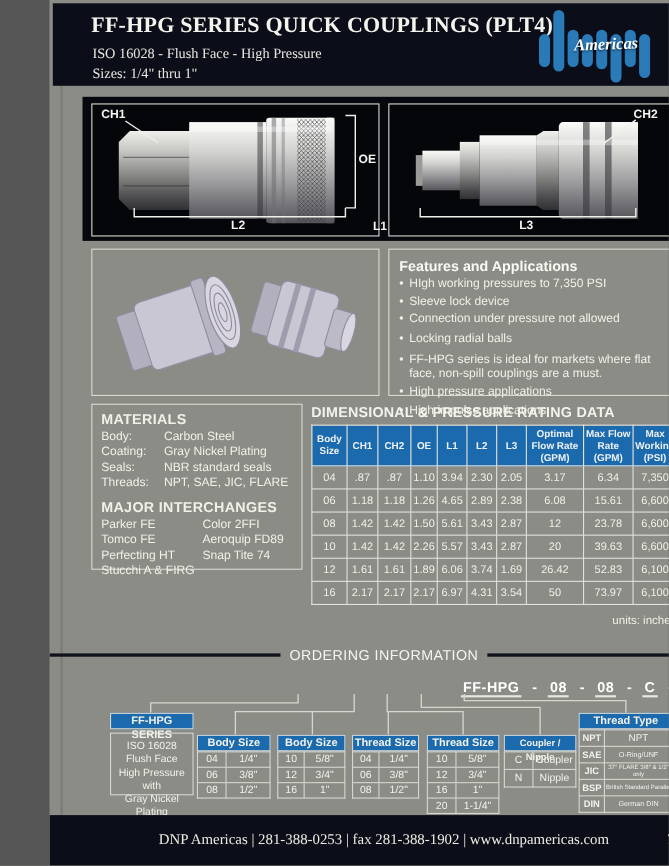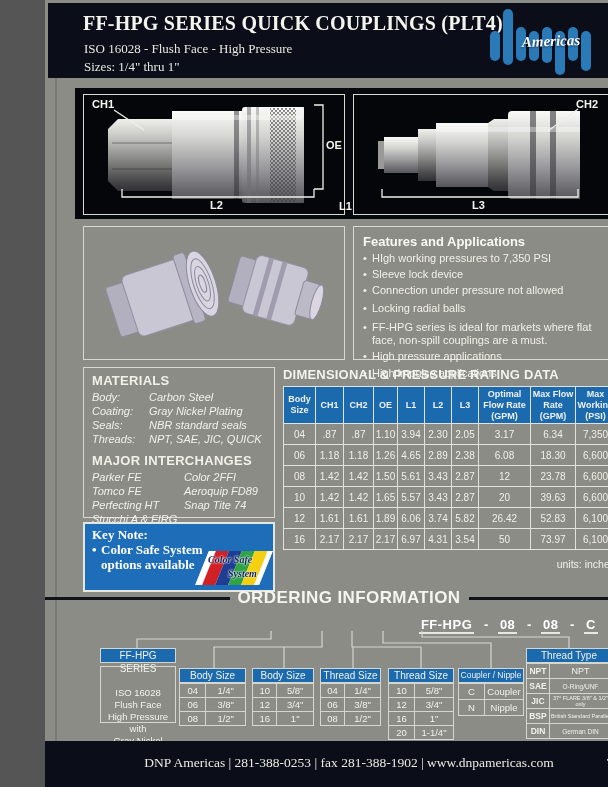--- a/index.html
+++ b/index.html
@@ -30,21 +30,21 @@
   ul.features { list-style:none; font-size:11px; margin-top:3px; }
   ul.features li { position:relative; padding-left:9px; margin-top:3px; line-height:1.22; }
   ul.features li::before { content:"•"; position:absolute; left:0; }
   ul.features li:nth-child(3) { margin-top:2px; }
   ul.features li:nth-child(4),ul.features li:nth-child(5) { margin-top:5px; }
 
   
   .materials-panel { position:absolute; left:38px; top:367px; width:192px; height:151px; border:1px solid #d9d9d2; padding:5px 8px; color:#f1f1ea; }
   .mat-title { font-size:13px; font-weight:bold; letter-spacing:.3px; }
   table.kv { border-collapse:collapse; width:100%; font-size:11px; margin-top:2px; }
-  table.kv td { padding:1px 0; vertical-align:top;font-style:italic; }
+  table.kv td { padding:1px 0; vertical-align:top; }
   table.kv td:first-child { width:57px; }
   .mi-title { margin-top:7px; }
   table.mi td:first-child { width:92px; }
 
   
   .keynote { position:absolute; left:38px; top:522px; width:192px; height:70px; background:var(--keynote-blue,#1e6db8); border:2px solid #e6e6e0; color:#fff; font-family:"Liberation Serif",serif; font-weight:bold; padding:3px 7px; }
   .kn-title { font-size:13px; }
   .kn-item { font-size:13px; line-height:1.12; width:130px; position:relative; padding-left:9px; }
   .kn-item::before { content:"•"; position:absolute; left:0; }
   .cs-logo { position:absolute; right:7px; bottom:5px; width:64px; height:34px; }
@@ -57,31 +57,31 @@
   
   .dims-title { position:absolute; left:238px; top:367px; font-size:13px; font-weight:bold; color:#f3f3ed; letter-spacing:.2px;text-align:center; }
   table.dims { position:absolute; left:238px; top:386px; width:332px; table-layout:fixed; border-collapse:collapse; }
   table.dims th { background:var(--accent-blue,#1b6aad); color:#eef2f6; font-size:9px; font-weight:bold; border:1px solid #e2e2dc; padding:2px 0; line-height:1.2; height:34px; }
   table.dims td { font-size:10px; color:#f0f0e9; text-align:center; border:1px solid #e2e2dc; height:21px; }
   .units { position:absolute; left:238px; top:558px; width:332px; text-align:right; font-size:10.5px; color:#f0f0e9; }
 
   
   .ord-divider { position:absolute; left:0; top:588px; width:608px; display:flex; align-items:center; gap:8px; }
   .ord-divider .line { flex:1; height:3px; background:#10131c; }
-  .ord-title { font-size:17px; font-weight:bold; color:#f5f5ef; letter-spacing:.4px; }
+  .ord-title { font-size:13px; font-weight:normal; color:#f5f5ef; letter-spacing:.4px; }
   .ord-sub { position:absolute; left:0; top:603px; width:608px; text-align:center; font-size:11px; color:#e9e9e2; letter-spacing:.4px; }
   .partnum { position:absolute; left:0; top:617px; width:608px; text-align:right; font-size:13px; font-weight:bold; color:#fff; }
   .partnum .seg { border-bottom:2px solid #e8e8e2; padding:0 2px; letter-spacing:.5px; }
   .partnum .sep { margin:0 6px; }
   .connectors { position:absolute; left:0; top:0; width:608px; height:787px; pointer-events:none; }
 
-  .obox-header { background:var(--accent-blue,#1b6aad); border:1px solid #d6d6d0; font-size:10px; font-weight:normal; text-align:center; height:15px; line-height:13px; color:#f2f2ec; }
+  .obox-header { background:var(--accent-blue,#1b6aad); border:1px solid #d6d6d0; font-size:10px; font-weight:bold; text-align:center; height:15px; line-height:13px; color:#f2f2ec; }
   .obox { position:absolute; color:#f2f2ec; }
   .series-box { left:55px; top:648px; width:76px; }
-  .series-body { margin-top:3px; border:1px solid #d6d6d0; height:57px; font-size:9.5px; line-height:12px; text-align:center; padding-top:20px; }
+  .series-body { margin-top:3px; border:1px solid #d6d6d0; height:57px; font-size:9.5px; line-height:12px; text-align:center; padding-top:6px; }
   .minitable table { width:100%; border-collapse:collapse; }
   .minitable td { border:1px solid #d6d6d0; font-size:9.5px; text-align:center; height:14px; padding:0; color:#f2f2ec; }
   .minitable td:first-child { width:40%; }
   .bodyA { left:134px; top:668px; width:67px; }
   .bodyB { left:207px; top:668px; width:62px; }
   .threadA { left:275px; top:668px; width:61px; }
   .threadB { left:343px; top:668px; width:66px; }
   .couplerT { left:413px; top:668px; width:66px; }
   .couplerT .obox-header { font-size:8.5px; }
   .couplerT td { height:16px; }
@@ -240,21 +240,21 @@
           <tr>
             <td>Coating:</td>
             <td>Gray Nickel Plating</td>
           </tr>
           <tr>
             <td>Seals:</td>
             <td>NBR standard seals</td>
           </tr>
           <tr>
             <td>Threads:</td>
-            <td>NPT, SAE, JIC, QUICK</td>
+            <td>NPT, SAE, JIC, FLARE</td>
           </tr>
         </tbody>
       </table>
     <div class="mat-title mi-title">MAJOR INTERCHANGES</div>
     <table class="kv mi">
         <tbody>
           <tr>
             <td>Parker FE</td>
             <td>Color 2FFI</td>
           </tr>
@@ -267,38 +267,20 @@
             <td>Snap Tite 74</td>
           </tr>
           <tr>
             <td>Stucchi A &amp; FIRG</td>
             <td></td>
           </tr>
         </tbody>
       </table>
   </div>
 
-  <div class="keynote">
-    <div class="kn-title">Key Note:</div>
-    <div class="kn-item">Color Safe System options available</div>
-    <div class="cs-logo">
-      <div class="cs-bg">
-        <div style="width:7px;background:#fff"></div>
-        <div style="width: 13px; background: rgb(210, 32, 39);"></div>
-        <div style="width: 13px; background: rgb(31, 62, 147);"></div>
-        <div style="width: 13px; background: rgb(49, 163, 71);"></div>
-        <div style="width: 13px; background: rgb(245, 208, 16);"></div>
-        <div style="flex:1;background:#fff"></div>
-      </div>
-      <div class="cs-text">
-        <span class="cs-line1">Color Safe</span>
-        <span class="cs-line2">System</span>
-      </div>
-    </div>
-  </div>
 
   <div class="dims-title">DIMENSIONAL &amp; PRESSURE RATING DATA</div>
   <table class="dims">
     <colgroup>
       <col style="width:32px">
         <col style="width:28px">
         <col style="width:30px">
         <col style="width:24px">
       <col style="width:27px">
         <col style="width:27px">
@@ -336,55 +318,55 @@
         </tr>
         <tr>
           <td>06</td>
           <td>1.18</td>
           <td>1.18</td>
           <td>1.26</td>
           <td>4.65</td>
           <td>2.89</td>
           <td>2.38</td>
           <td>6.08</td>
-          <td>18.30</td>
+          <td>15.61</td>
           <td>6,600</td>
         </tr>
         <tr>
           <td>08</td>
           <td>1.42</td>
           <td>1.42</td>
           <td>1.50</td>
           <td>5.61</td>
           <td>3.43</td>
           <td>2.87</td>
           <td>12</td>
           <td>23.78</td>
           <td>6,600</td>
         </tr>
         <tr>
           <td>10</td>
           <td>1.42</td>
           <td>1.42</td>
-          <td>1.65</td>
+          <td>2.26</td>
           <td>5.57</td>
           <td>3.43</td>
           <td>2.87</td>
           <td>20</td>
           <td>39.63</td>
           <td>6,600</td>
         </tr>
         <tr>
           <td>12</td>
           <td>1.61</td>
           <td>1.61</td>
           <td>1.89</td>
           <td>6.06</td>
           <td>3.74</td>
-          <td>5.82</td>
+          <td>1.69</td>
           <td>26.42</td>
           <td>52.83</td>
           <td>6,100</td>
         </tr>
         <tr>
           <td>16</td>
           <td>2.17</td>
           <td>2.17</td>
           <td>2.17</td>
           <td>6.97</td>

